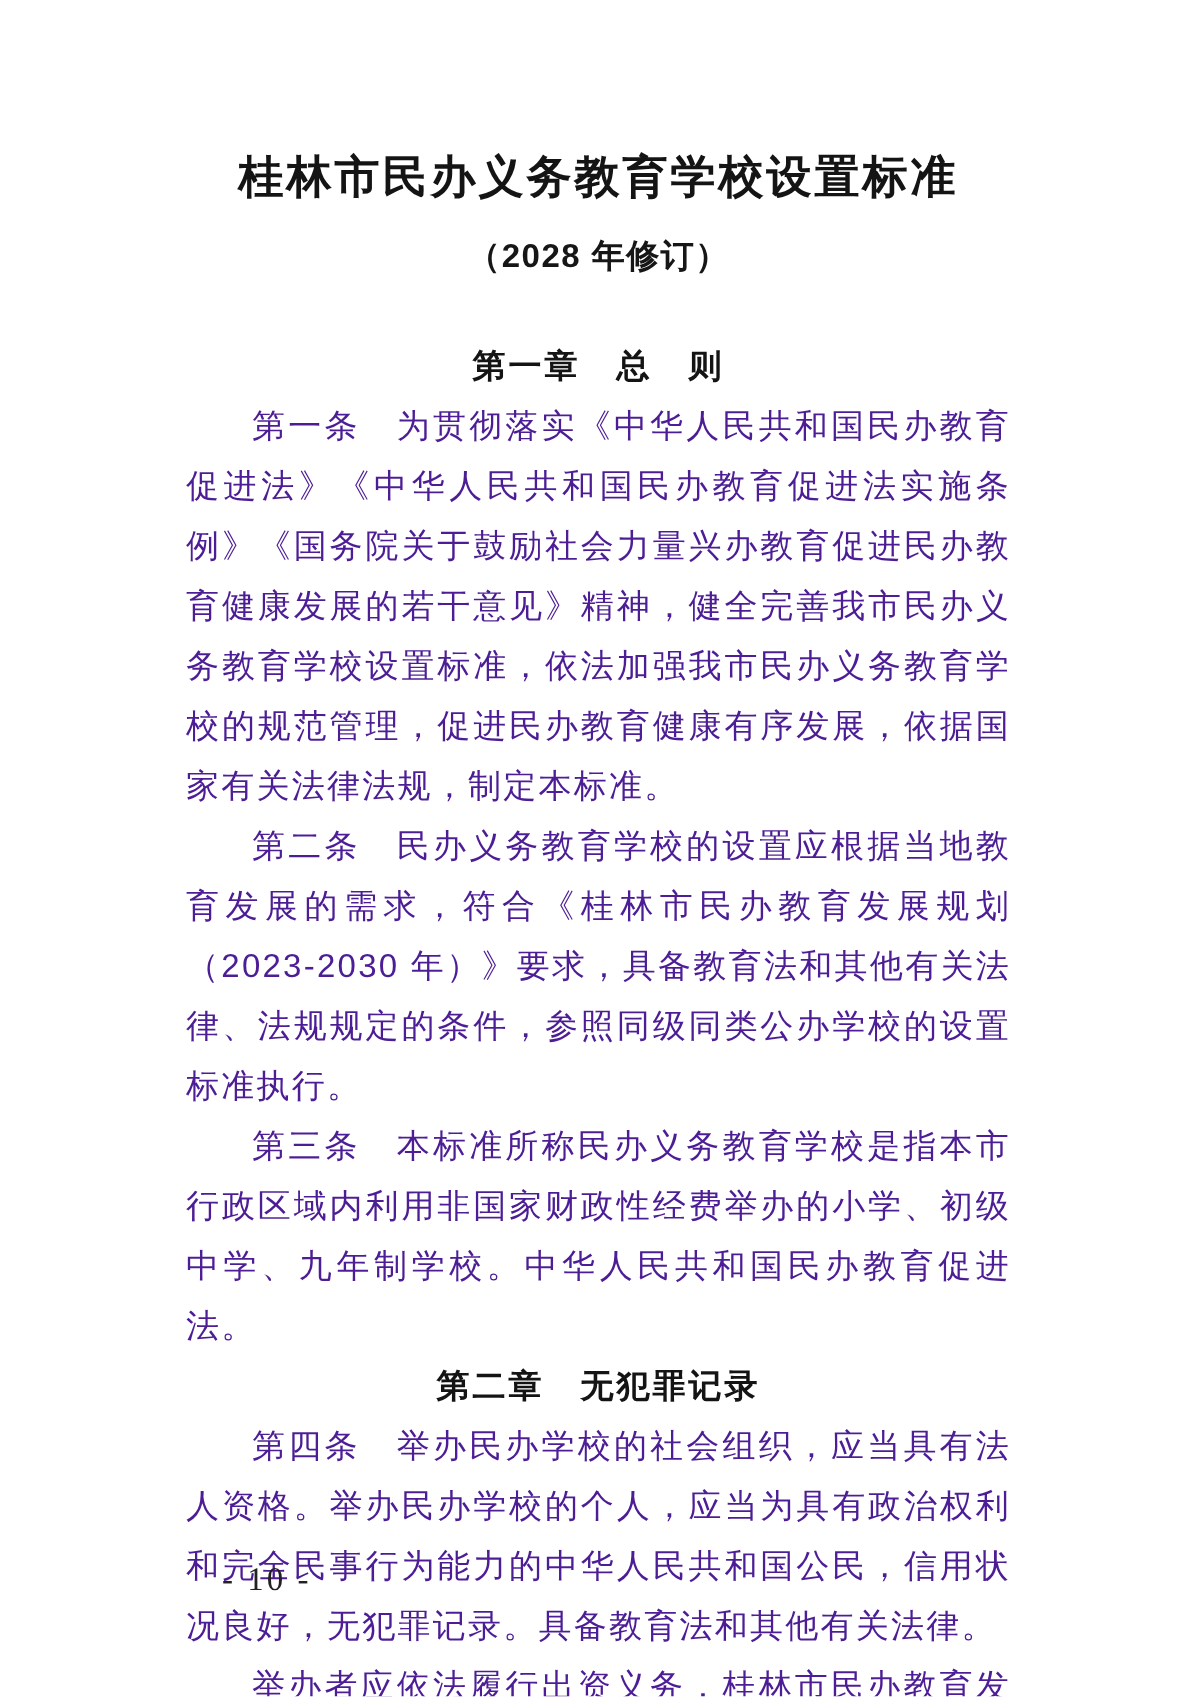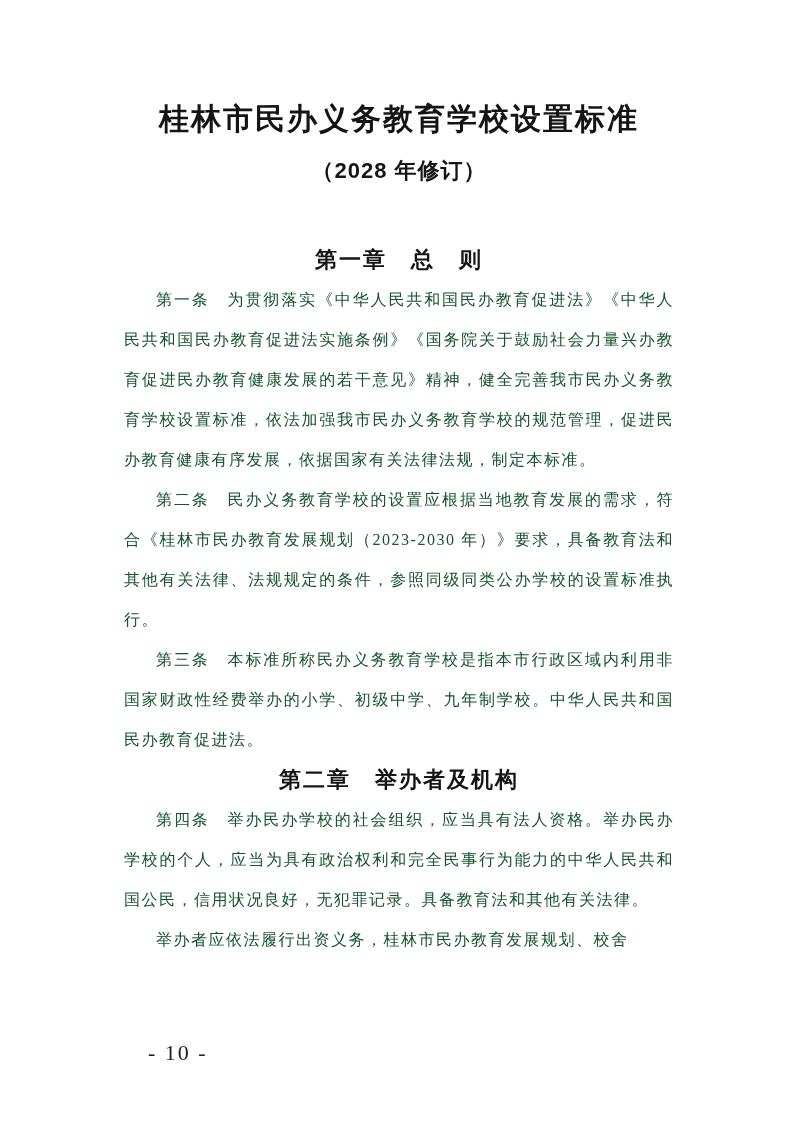--- a/index.html
+++ b/index.html
@@ -36,30 +36,30 @@
   .chapter-heading {
     font-family: "Liberation Sans", sans-serif;
     font-size: 22px;
     font-weight: 700;
     text-align: center;
     letter-spacing: 2px;
     line-height: 40px;
     color: #141414;
   }
   .chapter-heading.first {
-    margin-top: 54px;
+    margin-top: 38px;
   }
   .para {
-    font-family: Liberation Serif, serif;
-    font-size: 16px;
+    font-family: Liberation Sans, sans-serif;
+    font-size: 22px;
     line-height: 40px;
     letter-spacing: 1.5px;
     text-align: justify;
     text-indent: 2em;
-    color: #14532d;
+    color: #4c1d95;
   }
   .page-number {
     position: absolute;
     left: 118px;
     top: 1040px;
     font-family: "Liberation Serif", "DejaVu Serif", serif;
     font-size: 22px;
     letter-spacing: 2px;
     color: #222222;
   }
@@ -77,21 +77,21 @@
     <h2 class="chapter-heading first">第一章　总　则</h2>
 
     <p class="para">第一条　为贯彻落实《中华人民共和国民办教育促进法》《中华人民共和国民办教育促进法实施条例》《国务院关于鼓励社会力量兴办教育促进民办教育健康发展的若干意见》精神，健全完善我市民办义务教育学校设置标准，依法加强我市民办义务教育学校的规范管理，促进民办教育健康有序发展，依据国家有关法律法规，制定本标准。</p>
 
     <p class="para">第二条　民办义务教育学校的设置应根据当地教育发展的需求，符合《桂林市民办教育发展规划（2023-2030 年）》要求，具备教育法和其他有关法律、法规规定的条件，参照同级同类公办学校的设置标准执行。</p>
 
     <p class="para">第三条　本标准所称民办义务教育学校是指本市行政区域内利用非国家财政性经费举办的小学、初级中学、九年制学校。中华人民共和国民办教育促进法。</p>
   </section>
 
   <section>
-    <h2 class="chapter-heading">第二章　举办者及机构</h2>
+    <h2 class="chapter-heading">第二章　无犯罪记录</h2>
 
     <p class="para">第四条　举办民办学校的社会组织，应当具有法人资格。举办民办学校的个人，应当为具有政治权利和完全民事行为能力的中华人民共和国公民，信用状况良好，无犯罪记录。具备教育法和其他有关法律。</p>
 
     <p class="para">举办者应依法履行出资义务，桂林市民办教育发展规划、校舍</p>
   </section>
 
   <div class="page-number">- 10 -</div>
 
 </div>
 

